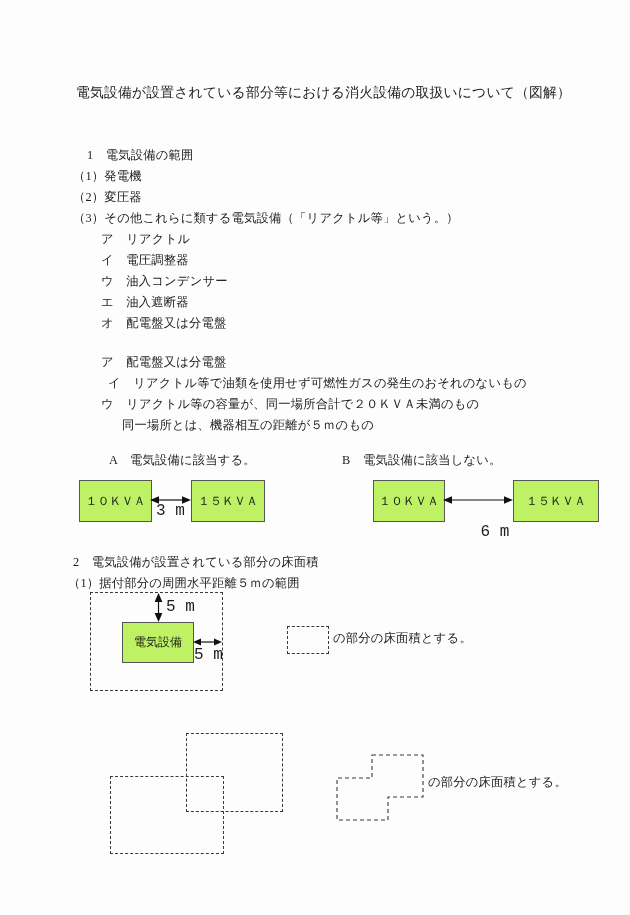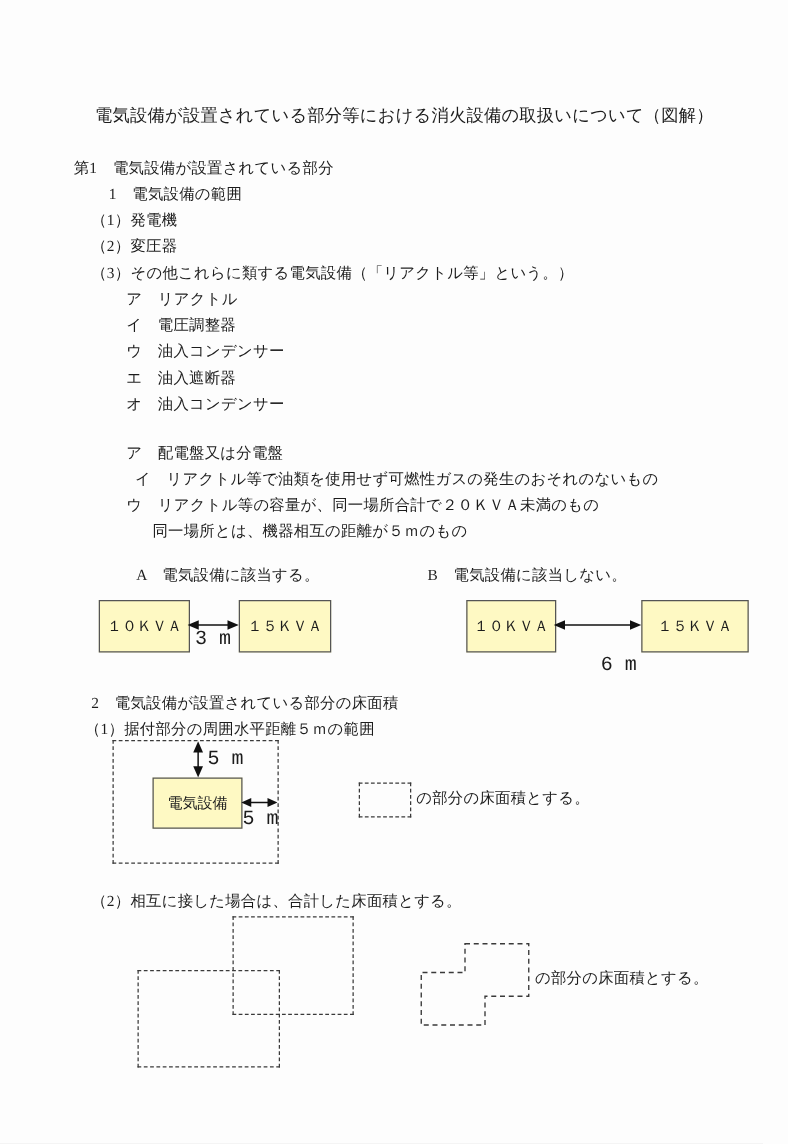--- a/index.html
+++ b/index.html
@@ -15,21 +15,21 @@
     position:absolute;
     white-space:nowrap;
     font-size:12.3px;
     line-height:1.25;
     letter-spacing:0.2px;
   }
   .title{font-size:13.8px;}
   .box{
     position:absolute;
     border:1.5px solid #555;
-    background:#fef9c3;
+    background:#bef264;
     display:flex;align-items:center;justify-content:center;
     font-size:12px;
     white-space:nowrap;
   }
   .dash{
     position:absolute;
     border:1px dashed #3a3a3a;
     background:transparent;
   }
   .abs{position:absolute;}
@@ -42,30 +42,29 @@
     font-family:Liberation Mono, monospace;
   }
 </style>
 </head>
 <body>
 
 <div class="page">
 
   <div class="ln title" style="left:76px;top:84px;">電気設備が設置されている部分等における消火設備の取扱いについて（図解）</div>
 
-  <div class="ln" style="left:59px;top:127px;">第1　電気設備が設置されている部分</div>
   <div class="ln" style="left:87px;top:148px;">1　電気設備の範囲</div>
   <div class="ln" style="left:73px;top:169px;">（1）発電機</div>
   <div class="ln" style="left:73px;top:190px;">（2）変圧器</div>
   <div class="ln" style="left:73px;top:211px;">（3）その他これらに類する電気設備（「リアクトル等」という。）</div>
   <div class="ln" style="left:101px;top:232px;">ア　リアクトル</div>
   <div class="ln" style="left:101px;top:253px;">イ　電圧調整器</div>
   <div class="ln" style="left:101px;top:274px;">ウ　油入コンデンサー</div>
   <div class="ln" style="left:101px;top:295px;">エ　油入遮断器</div>
-  <div class="ln" style="left:101px;top:316px;">オ　油入コンデンサー</div>
+  <div class="ln" style="left:101px;top:316px;">オ　配電盤又は分電盤</div>
   <div class="ln" style="left:101px;top:355px;">ア　配電盤又は分電盤</div>
   <div class="ln" style="left:108px;top:376px;">イ　リアクトル等で油類を使用せず可燃性ガスの発生のおそれのないもの</div>
   <div class="ln" style="left:101px;top:397px;">ウ　リアクトル等の容量が、同一場所合計で２０ＫＶＡ未満のもの</div>
   <div class="ln" style="left:122px;top:418px;">同一場所とは、機器相互の距離が５ｍのもの</div>
 
   <div>
     <div class="ln" style="left:61px;top:453px;margin-left:48px;">A　電気設備に該当する。</div>
     <div class="box" style="left:79px;top:480px;width:71px;height:40px;">１０ＫＶＡ</div>
     <div class="box" style="left:191px;top:480px;width:72px;height:40px;">１５ＫＶＡ</div>
     <svg class="abs" style="left:150px;top:494px;" width="41" height="12">
@@ -103,21 +102,20 @@
     <svg class="abs" style="left:193px;top:636px;" width="29" height="12">
       <line x1="6" y1="6" x2="23" y2="6" stroke="#111" stroke-width="1.2"></line>
       <polygon points="0,6 8,2.4 8,9.6" fill="#111"></polygon>
       <polygon points="29,6 21,2.4 21,9.6" fill="#111"></polygon>
     </svg>
     <div class="lbl" style="left:194px;top:647px;">5 m</div>
     <div class="dash" style="left:287px;top:626px;width:40px;height:26px;"></div>
     <div class="ln" style="left:333px;top:631px;">の部分の床面積とする。</div>
   </div>
 
-  <div class="ln" style="left:73px;top:714px;">（2）相互に接した場合は、合計した床面積とする。</div>
 
   <div>
     <div class="dash" style="left:186px;top:733px;width:95px;height:77px;"></div>
     <div class="dash" style="left:110px;top:776px;width:112px;height:76px;"></div>
     <svg class="abs" style="left:330px;top:748px;" width="100" height="80">
       <polygon points="42,7 93,7 93,49 58,49 58,72 7,72 7,30 42,30" fill="none" stroke="#3a3a3a" stroke-width="1.1" stroke-dasharray="4 3"></polygon>
     </svg>
     <div class="ln" style="left:428px;top:775px;">の部分の床面積とする。</div>
   </div>
 

